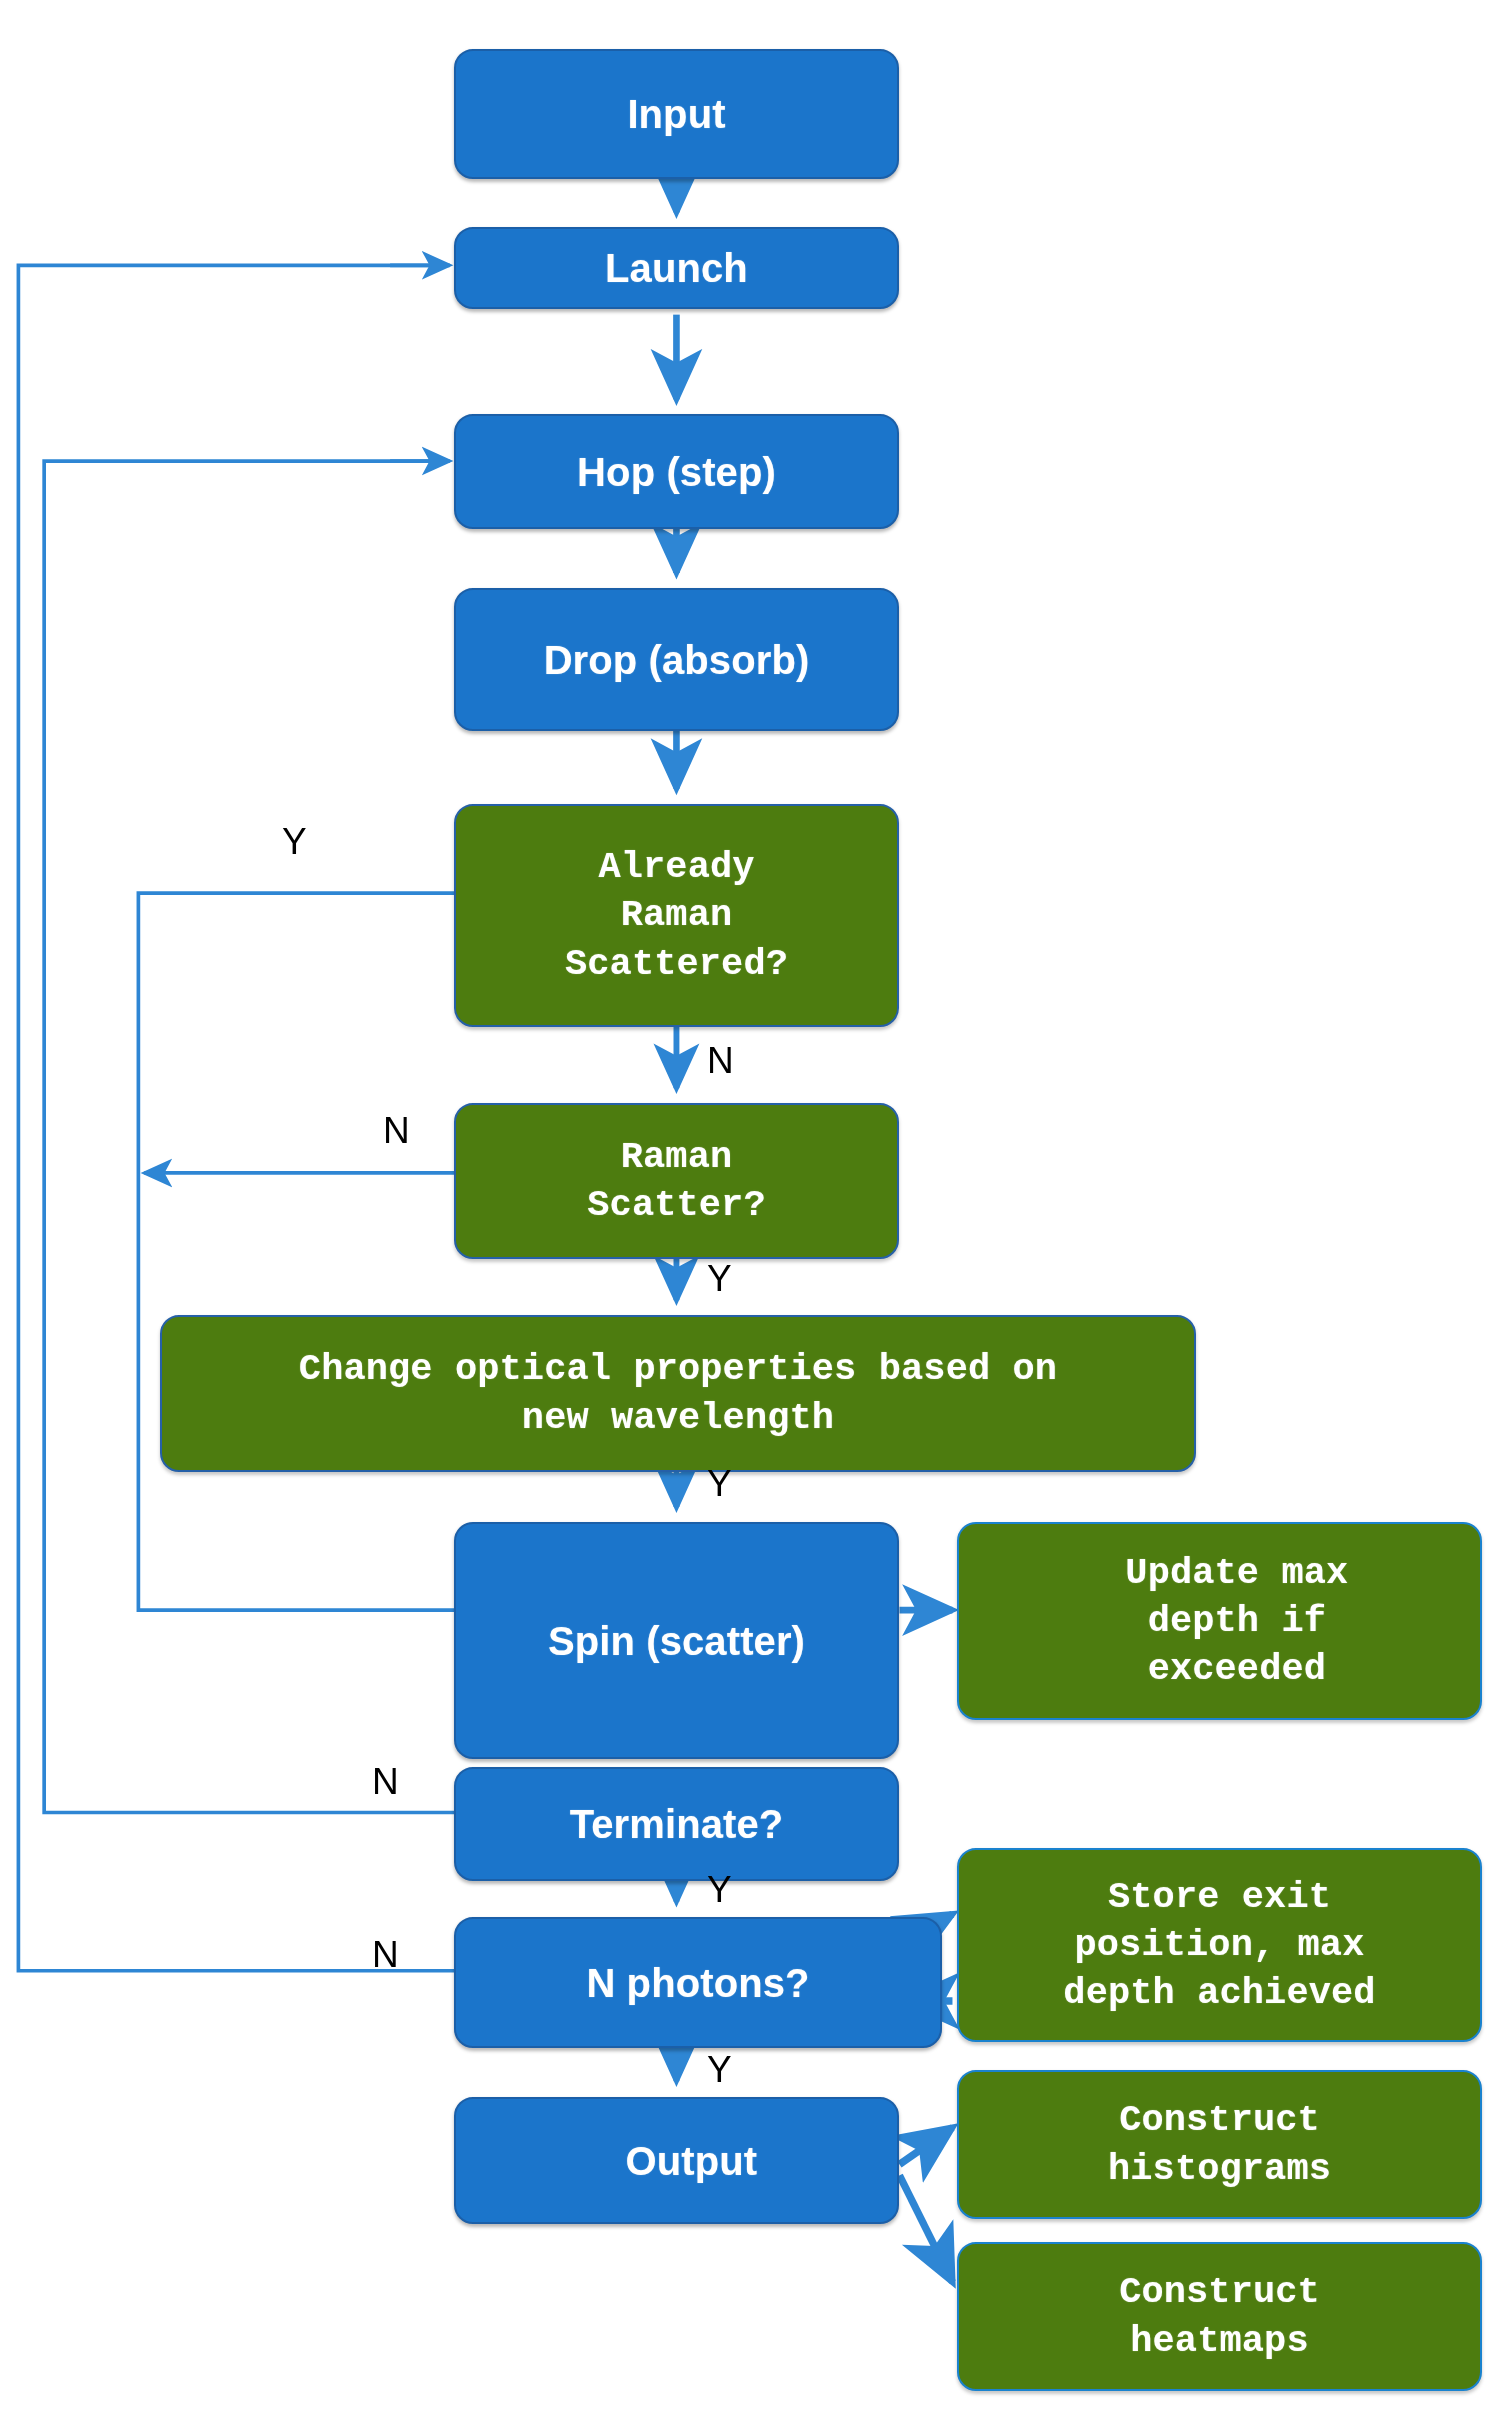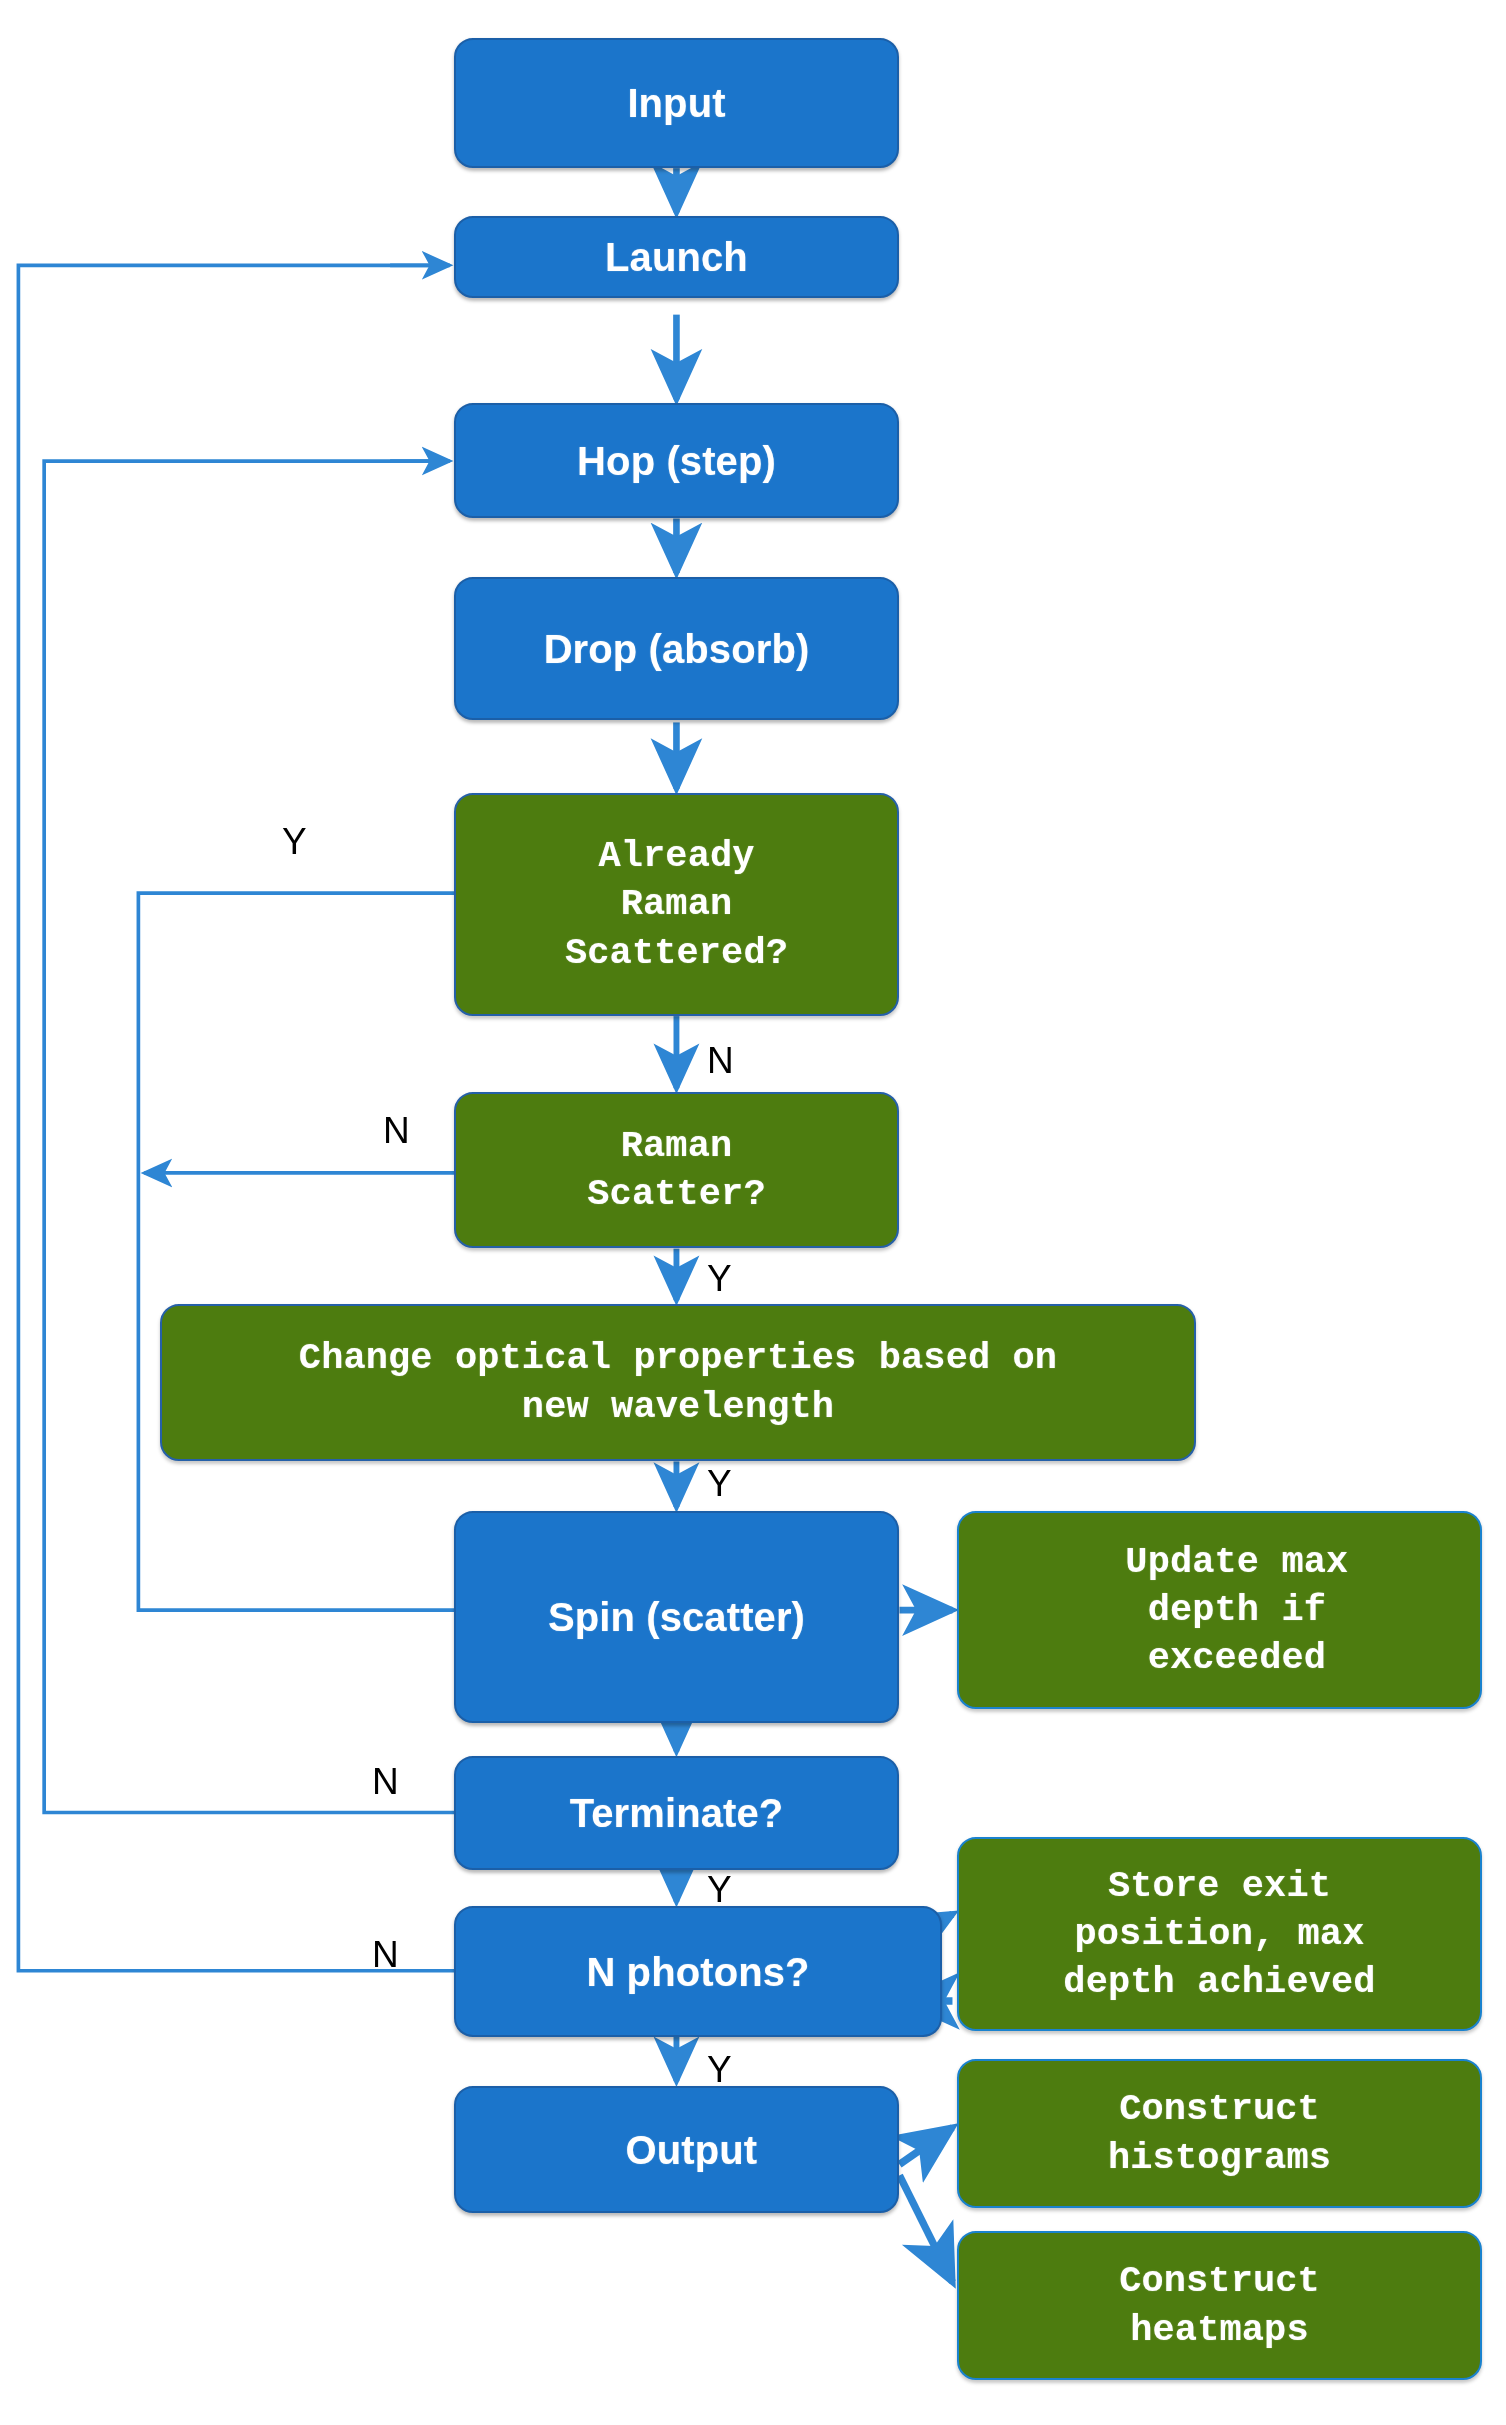--- a/index.html
+++ b/index.html
@@ -26,20 +26,21 @@
     justify-content:center;
     text-align:center;
     color:#ffffff;
     font-weight:bold;
     line-height:1.30;
     border-radius:19px;
     padding:2.9px 10.3px;
     white-space:pre-line;
     letter-spacing:0.1px;
     text-shadow:0 0 1.5px rgba(255,255,255,0.35);
+    margin-top:11px;
   }
   .node.blue{
     background:#1B75CB;
     border:2.2px solid #1B5FA8;
     box-shadow:0 2.2px 3.7px rgba(0,0,0,0.28);
   }
   .node.green{
     background:#4d7c0f;
     border:2.9px solid #1A82CE;
     box-shadow:0 2.2px 3.7px rgba(0,0,0,0.22);
@@ -128,21 +129,21 @@
   <div class="node green darkborder" style="left:454px;top:793px;width:445px;height:223px;font-size:37px;">Already
 Raman
 Scattered?</div>
 
   <div class="node green darkborder" style="left:454px;top:1092px;width:445px;height:156px;font-size:37px;">Raman
 Scatter?</div>
 
   <div class="node green darkborder" style="left:160px;top:1304px;width:1036px;height:157px;font-size:37px;">Change optical properties based on
 new wavelength</div>
 
-  <div class="node blue" style="left:454px;top:1511px;width:445px;height:212px;font-size:40px;">Spin (scatter)</div>
+  <div class="node blue" style="left:454px;top:1511px;width:445px;height:237px;font-size:40px;">Spin (scatter)</div>
 
   <div class="node green" style="left:957px;top:1511px;width:525px;height:198px;font-size:37px;padding-left:45px;">Update max
 depth if
 exceeded</div>
 
   <div class="node blue" style="left:454px;top:1756px;width:445px;height:114px;font-size:40px;">Terminate?</div>
 
   <div class="node blue" style="left:454px;top:1906px;width:488px;height:131px;font-size:40px;">N photons?</div>
 
   <div class="node green" style="left:957px;top:1837px;width:525px;height:194px;font-size:37px;">Store exit

